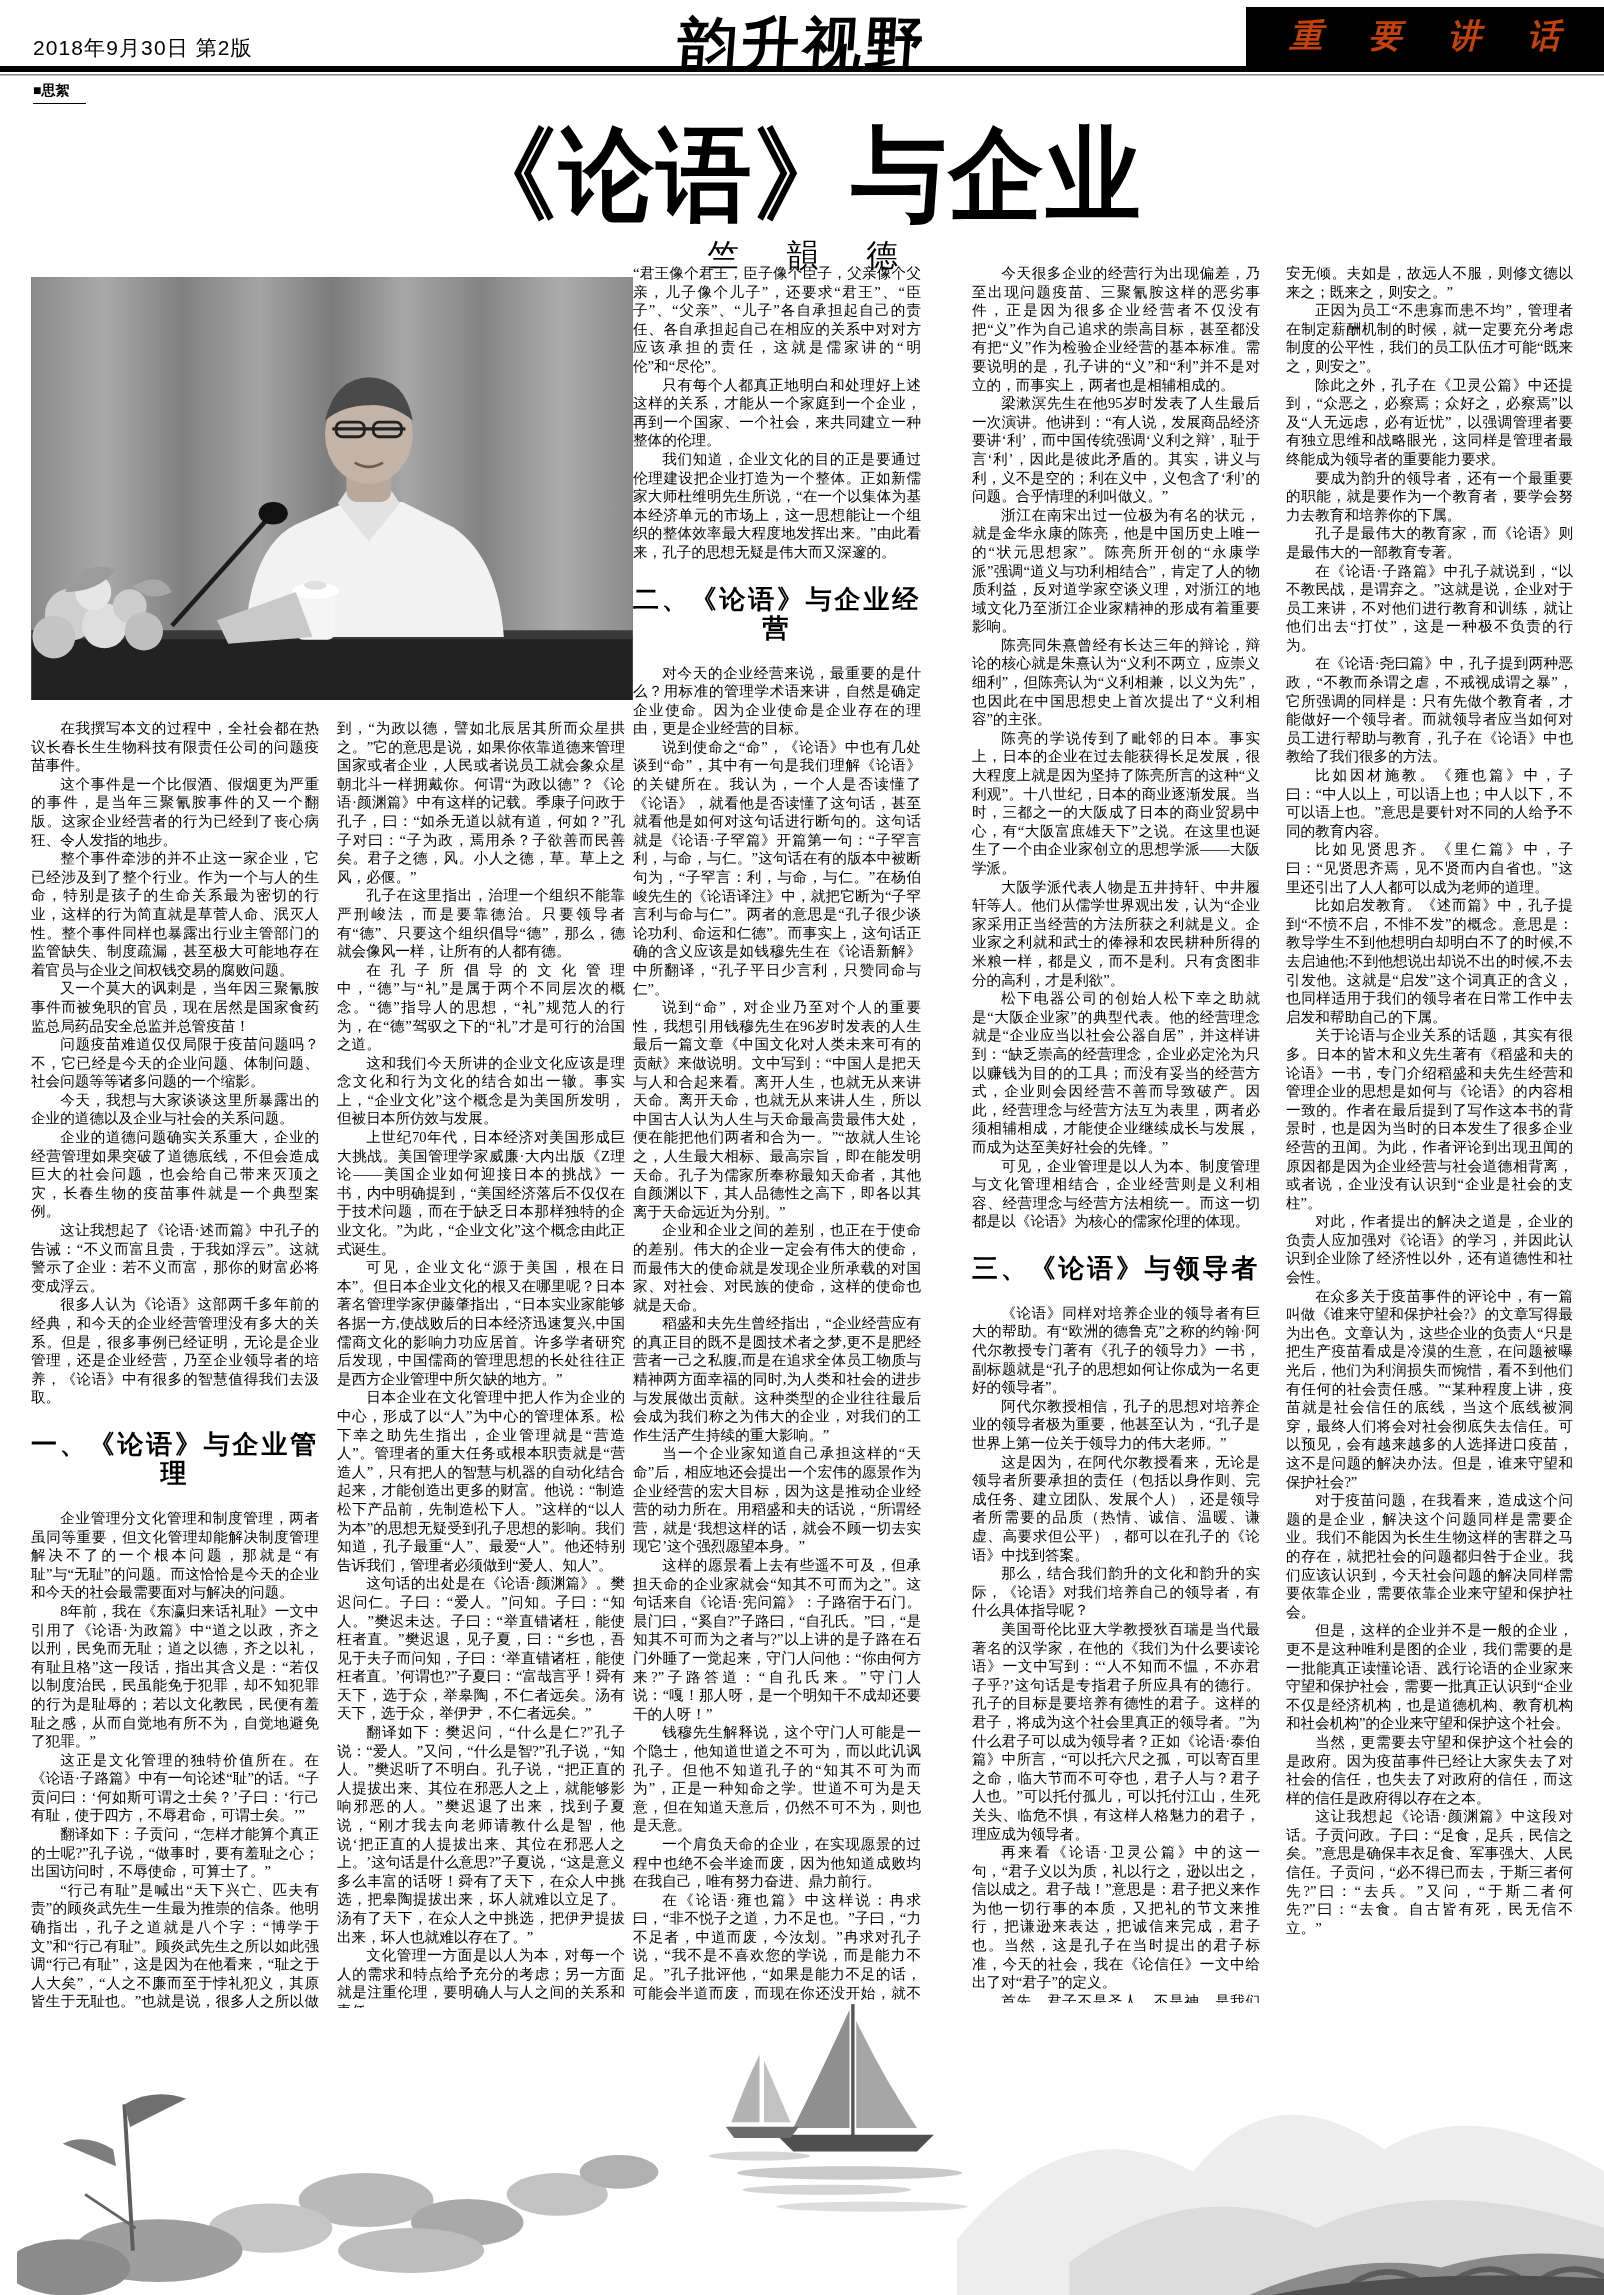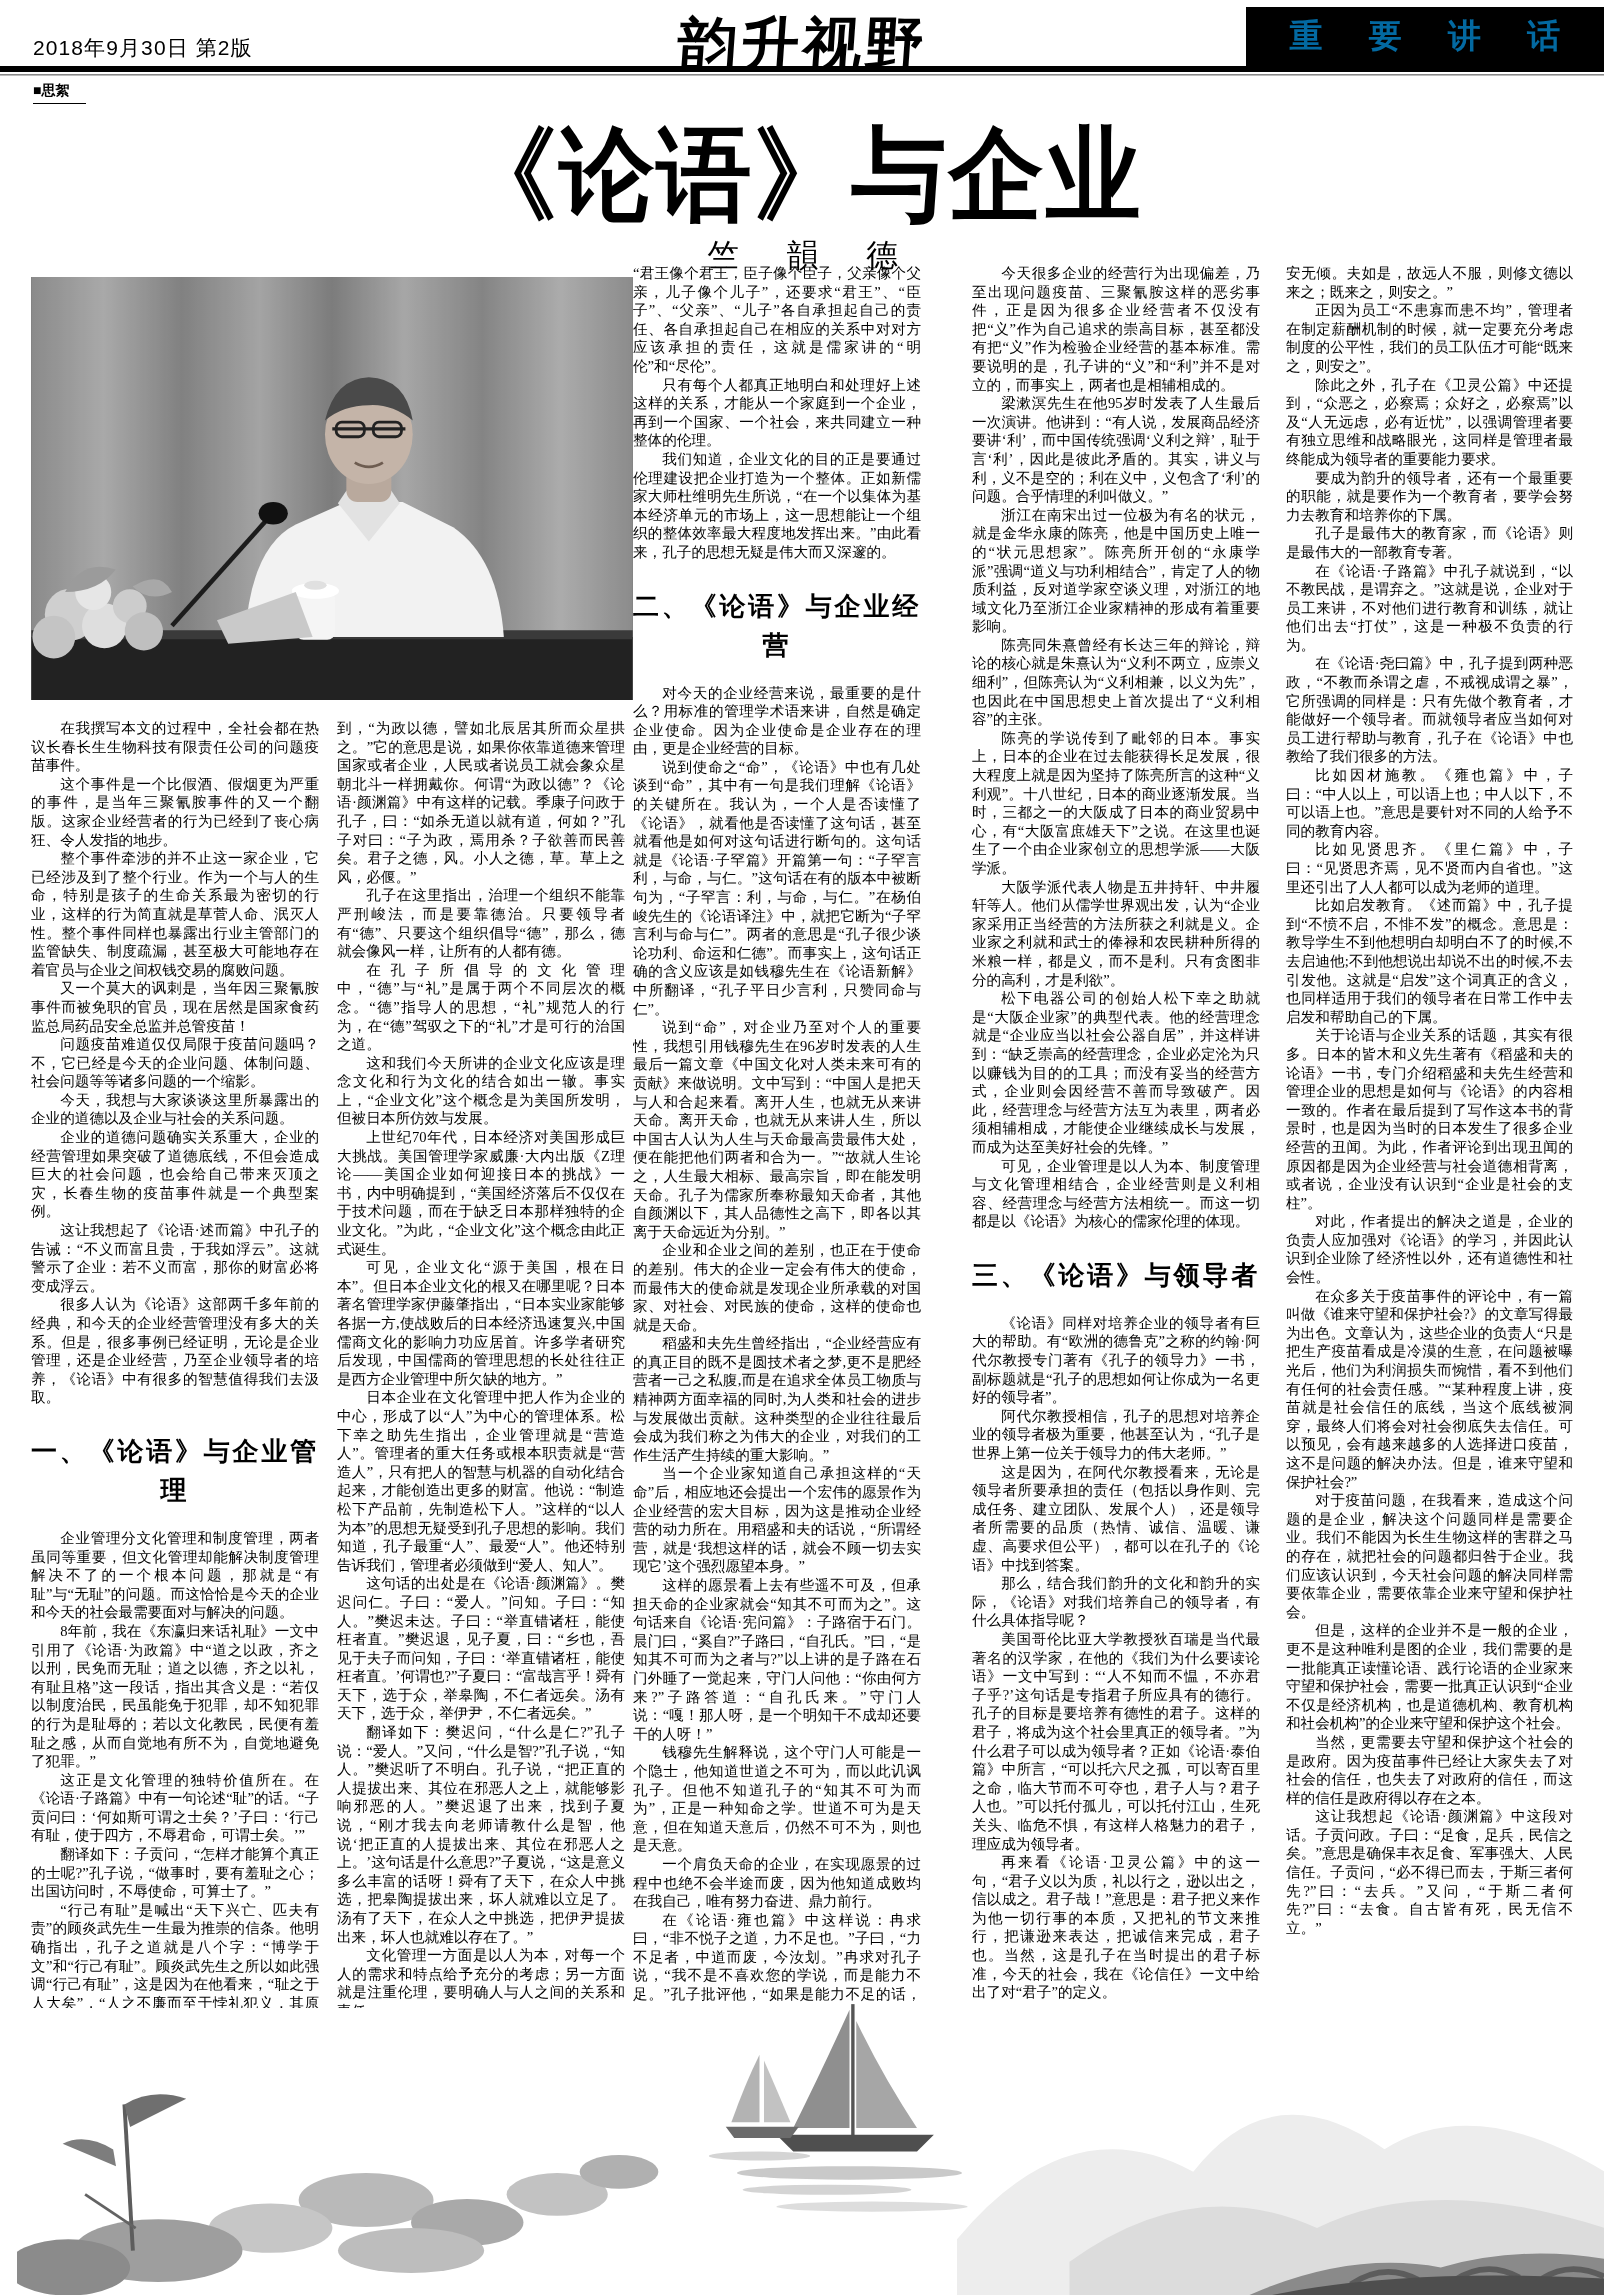--- a/index.html
+++ b/index.html
@@ -5,43 +5,43 @@
   html,body{margin:0;padding:0;background:#888;}
   #page{
     position:relative;width:1605px;height:2295px;background:#fff;
     font-family:"Liberation Serif","DejaVu Serif",serif;color:#000;
     overflow:hidden;margin:0 auto;
   }
   
   #hdr-date{position:absolute;left:33px;top:34px;font-size:21px;letter-spacing:1.1px;font-family:"Liberation Sans",sans-serif;}
   #masthead{position:absolute;left:0;top:5.6px;width:100%;text-align:center;font-size:59px;font-weight:900;letter-spacing:3.4px;transform:skewX(-4deg);}
   #badge{
-    position:absolute;right:1.1px;top:6.8px;width:358px;height:59px;background:#000;color:#0369a1;
+    position:absolute;right:1.1px;top:6.8px;width:358px;height:59px;background:#000;color:#c2410c;
     display:flex;align-items:center;justify-content:center;font-size:33px;font-weight:bold;
-    letter-spacing:19px;text-indent:19px;
+    letter-spacing:19px;text-indent:19px;font-style:italic;
   }
   #hdr-rule{position:absolute;left:0;top:66px;width:1605px;height:5.6px;background:#000;box-shadow:0 2.3px 0 #fff,0 3.4px 0 #555;}
   #tag{position:absolute;left:33px;top:82px;font-size:14px;font-weight:bold;border-bottom:1.7px solid #000;padding:0 17px 3.4px 0;font-family:"Liberation Sans",sans-serif;}
   
   #title{position:absolute;left:0;top:113px;width:100%;text-align:center;font-size:95px;font-weight:900;
          font-family:"Liberation Sans","DejaVu Sans",sans-serif;letter-spacing:2.3px;transform:scaleY(1.08);}
   #author{position:absolute;left:0;top:235px;width:100%;text-align:center;font-size:31.5px;letter-spacing:20px;text-indent:20px;}
   
   #photo{position:absolute;left:31px;top:277px;width:602px;height:423px;background:#777;overflow:hidden;}
   
   .col{position:absolute;width:288px;overflow:hidden;font-size:14.6px;line-height:18.6px;}
   #col0,#col1{top:719px;height:1289px;}
   #col0{left:31px;}
   #col1{left:337px;}
   #col2{left:633px;top:264px;height:1739px;}
   #col3{left:972px;top:264px;height:1739px;}
   #col4{left:1286px;top:264px;height:1739px;width:287px;}
   .col p{margin:0;text-indent:2em;text-align:justify;}
   .col p.noindent{text-indent:0;}
-  .col h2{font-family:Liberation Serif, serif;font-size:26px;line-height:39px;font-weight:900;
+  .col h2{font-family:Liberation Mono, monospace;font-size:26px;line-height:29px;font-weight:900;
           text-align:center;letter-spacing:2.8px;margin:25px 0 19px;}
   
   .art{position:absolute;pointer-events:none;}
   #art-stones{left:17px;top:2082px;}
   #art-boat{left:692px;top:1987px;}
   #art-mountains{left:957px;top:2003px;}
 </style>
 </head>
 <body>
 

